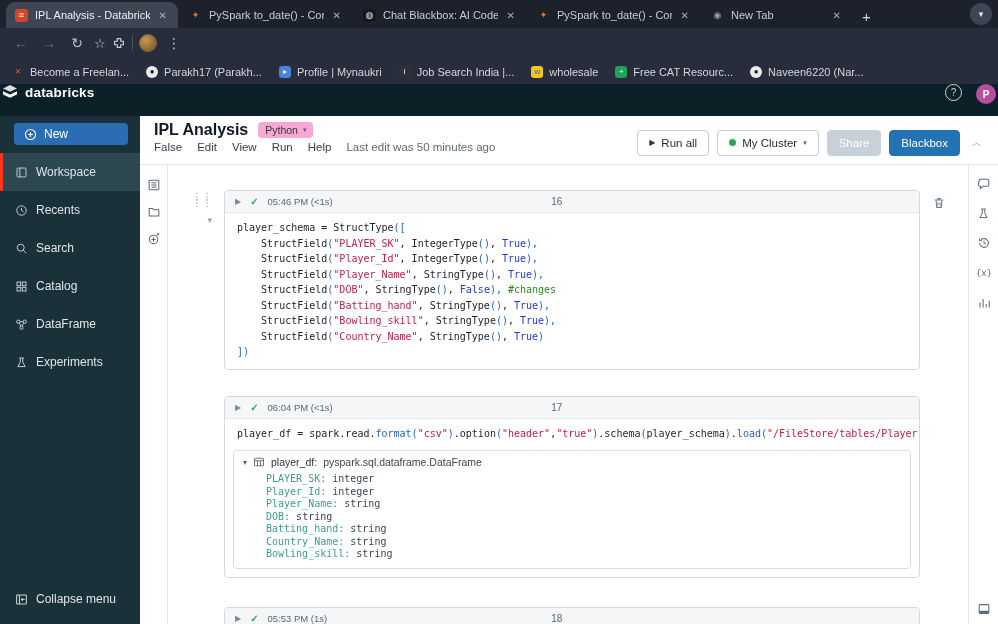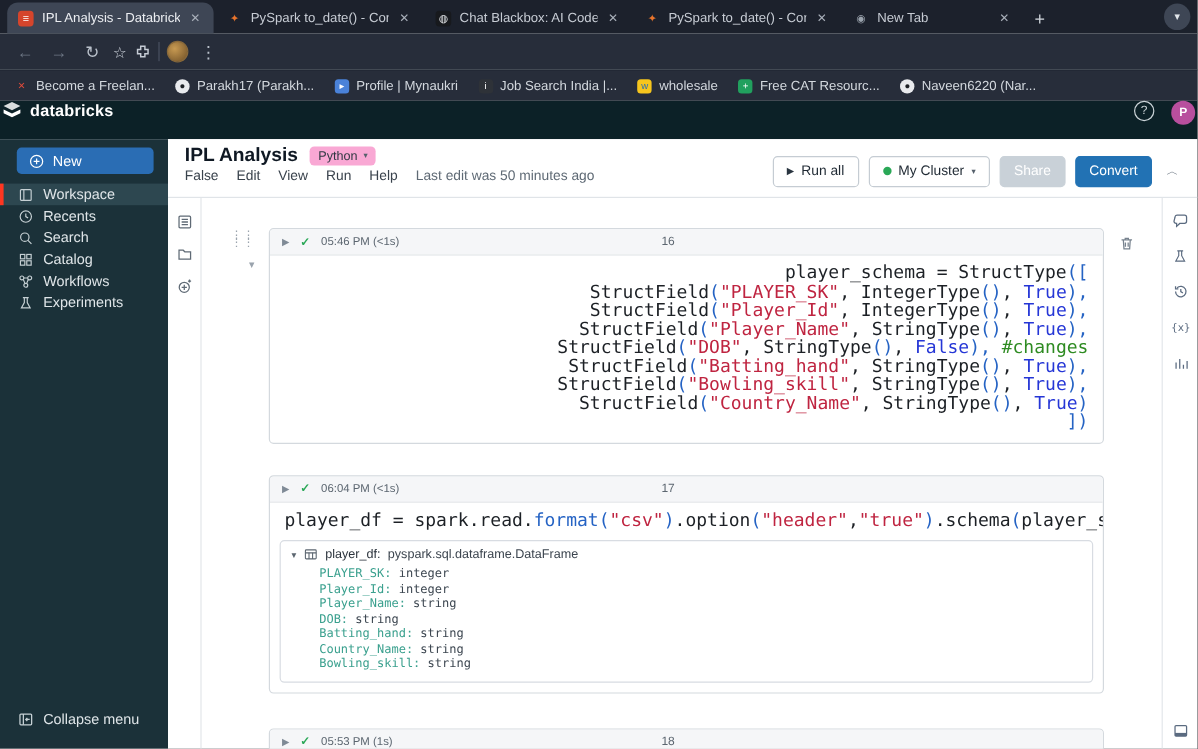--- a/index.html
+++ b/index.html
@@ -46,21 +46,21 @@
   .help-circle { width:17px; height:17px; border-radius:50%; border:1.2px solid #cbd4d8; color:#cbd4d8;
                  font-size:10px; display:flex; align-items:center; justify-content:center; margin-right:14px; }
   .user-avatar { width:20px; height:20px; border-radius:50%; background:#b84f9e; color:#fff; font-size:10px;
                  font-weight:bold; display:flex; align-items:center; justify-content:center; }
 
   
   .workarea { height:508px; display:flex; }
   .sidebar { width:140px; background:#1b3139; color:#e3e8ea; display:flex; flex-direction:column; padding-top:7px; flex:0 0 auto; }
   .new-btn { margin:0 12px 8px 14px; height:22px; background:#2a6db4; border-radius:4px; color:#fff;
              display:flex; align-items:center; gap:7px; padding:0 9px; font-size:12px; }
-  .side-item { height:18px; display:flex; align-items:center; gap:8px; padding:0 14px; font-size:12px; color:#dfe5e8; position:relative; }
+  .side-item { height:38px; display:flex; align-items:center; gap:8px; padding:0 14px; font-size:12px; color:#dfe5e8; position:relative; }
   .side-item.active { background:#2d4750; }
   .side-item.active::before { content:""; position:absolute; left:0; top:0; bottom:0; width:3px; background:#ff3621; }
   .side-ic { width:14px; display:inline-flex; justify-content:center; color:#c6d0d4; flex:0 0 auto; }
   .side-section { padding:14px 14px 4px; font-size:10.5px; color:#85979f; }
   .side-spacer { flex:1; }
   .collapse-item { display:flex; align-items:center; gap:8px; padding:0 14px 18px; font-size:12px; color:#dfe5e8; }
 
   .main { flex:1; display:flex; flex-direction:column; min-width:0; background:#fff; }
 
   .nbheader { height:49px; border-bottom:1px solid #e0e4e8; display:flex; align-items:stretch; padding:5px 12px 0 14px; }
@@ -96,22 +96,22 @@
   .rgutter { width:48px; padding:6px 0 0 12px; flex:0 0 auto; color:#77828e; }
 
   .cell { flex:1; min-width:0; border:1px solid #d4d9de; border-radius:4px; background:#fff; overflow:hidden; }
   .cell-header { height:22px; background:#f5f6f8; border-bottom:1px solid #e6e9ec; display:flex; align-items:center;
                  padding:0 10px; gap:9px; position:relative; }
   .run-cell { font-size:8px; color:#7f8a96; }
   .cell-check { color:#2aa857; font-size:10px; font-weight:bold; }
   .cell-time { font-size:9.5px; color:#5c6670; }
   .cell-num { position:absolute; left:47%; font-size:10px; color:#5c6670; }
 
-  .code { padding:7px 12px 9px; font-family:"DejaVu Sans Mono", monospace; font-size:15px; line-height:15.5px;
-          white-space:pre; color:#1c2025;text-align:right; }
+  .code { padding:7px 12px 9px; font-family:"DejaVu Sans Mono", monospace; font-size:10px; line-height:15.5px;
+          white-space:pre; color:#1c2025; }
   .tk-p { color:#1c2025; } .tk-s { color:#bf2440; } .tk-k { color:#2536d6; }
   .tk-b { color:#2563c4; } .tk-f { color:#2563c4; } .tk-c { color:#2e8b22; }
 
   .outwrap { padding:0 8px 8px; }
   .outbox { border:1px solid #d8dce2; border-radius:4px; padding:5px 9px 7px; }
   .outtitle { display:flex; align-items:center; gap:6px; font-size:10.5px; color:#3c454f; }
   .out-caret { font-size:8px; color:#5c6670; }
   .fields { margin:5px 0 0 23px; font-family:"DejaVu Sans Mono", monospace; font-size:10px; line-height:12.5px; }
   .f-name { color:#3aa08e; } .f-type { color:#3c4650; }
 
@@ -269,21 +269,21 @@
           </div>
           <div class="side-item">
             <span class="side-ic">
               <svg width="13" height="13" viewBox="0 0 16 16" fill="none" stroke="currentColor" stroke-width="1.2">
                 <circle cx="4" cy="4.5" r="2"></circle>
                 <circle cx="12" cy="4.5" r="2"></circle>
                 <circle cx="8" cy="12" r="2"></circle>
                 <path d="M5.5 6l1.6 4M10.5 6l-1.6 4M6 4.5h4"></path>
               </svg>
             </span>
-            <span>Workflows</span>
+            <span>DataFrame</span>
           </div>
         </div>
       <div id="side-ml-items">
           <div class="side-item">
             <span class="side-ic">
               <svg width="13" height="13" viewBox="0 0 16 16" fill="none" stroke="currentColor" stroke-width="1.2">
                 <path d="M5 2.5h6M6.5 2.5v5L3.5 13h9l-3-5.5v-5"></path>
               </svg>
             </span>
             <span>Experiments</span>
@@ -325,21 +325,21 @@
           <div class="btn">
             <span class="play">▶</span>
             <span>Run all</span>
           </div>
           <div class="btn">
             <span class="green-dot"></span>
             <span>My Cluster</span>
             <span style="font-size:7px;color:#55606b;">▾</span>
           </div>
           <div class="btn disabled">Share</div>
-          <div class="btn primary">Convert</div>
+          <div class="btn primary">Blackbox</div>
           <div class="hdr-chev">︿</div>
         </div>
       </div>
 
       <div class="nbbody">
         <div class="lstrip" id="lstrip">
             <span>
               <svg width="14" height="14" viewBox="0 0 16 16" fill="none" stroke="currentColor" stroke-width="1.2">
                 <rect x="2.5" y="2.5" width="11" height="11" rx="1"></rect>
                 <line x1="5" y1="5.5" x2="11" y2="5.5"></line>

